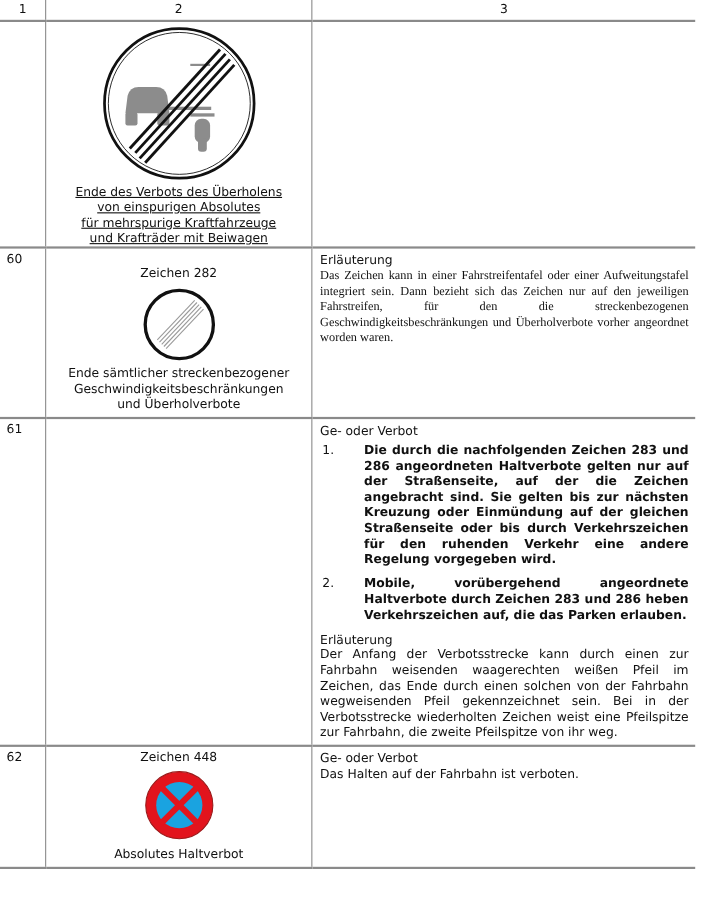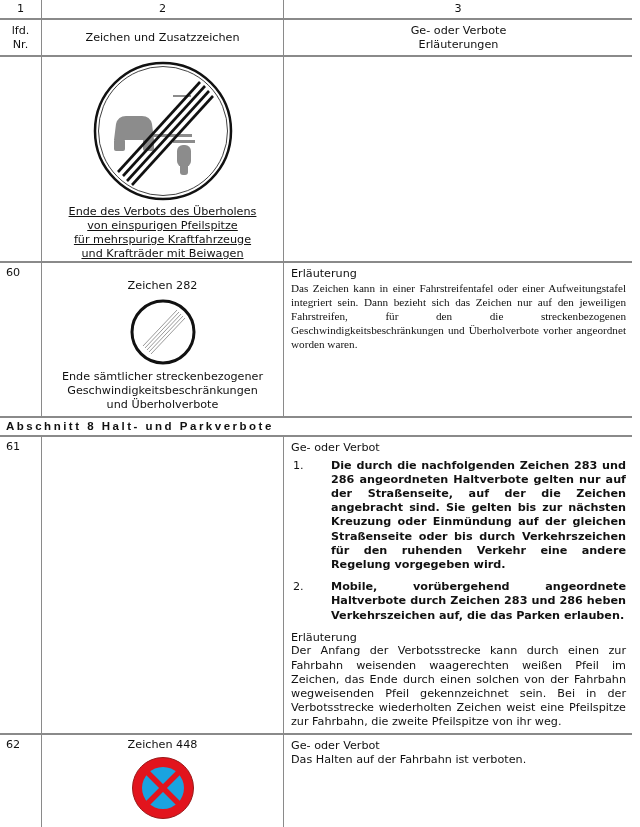--- a/index.html
+++ b/index.html
@@ -32,31 +32,20 @@
 </head>
 <body>
 
 <table>
   <tbody>
       <tr class="hdr-num first">
     <td class="c1">1</td>
     <td class="c2">2</td>
     <td class="c3">3</td>
   </tr>
-  <tr class="hdr-lbl">
-    <td class="c1">
-      <span class="cap">lfd.</span>
-      <span class="cap">Nr.</span>
-    </td>
-    <td class="c2">Zeichen und Zusatzzeichen</td>
-    <td class="c3" style="text-align:center;">
-      <span class="cap">Ge- oder Verbote</span>
-      <span class="cap">Erläuterungen</span>
-    </td>
-  </tr>
 
   <tr class="row-sign1">
     <td class="c1"></td>
     <td class="c2">
       <svg class="sign" width="142" height="142" viewBox="0 0 142 142" style="margin-top:3px;">
         <circle cx="71" cy="71" r="68" fill="#fff" stroke="#111" stroke-width="2.5"></circle>
         <circle cx="71" cy="71" r="64.5" fill="none" stroke="#111" stroke-width="0.8"></circle>
 
         <g fill="#8c8c8c">
           <path d="M22 80 L24 64 Q26 56 34 56 L50 56 Q58 56 60 64 L62 80 Z"></path>
@@ -74,21 +63,21 @@
 
         <g stroke="#111" stroke-width="2.6">
           <line x1="26" y1="112" x2="108" y2="22"></line>
           <line x1="31" y1="116" x2="113" y2="26"></line>
           <line x1="35" y1="121" x2="117" y2="31"></line>
           <line x1="40" y1="125" x2="121" y2="36"></line>
         </g>
       </svg>
       <div style="margin-top:3px;text-decoration:underline;">
         <span class="cap">Ende des Verbots des Überholens</span>
-        <span class="cap">von einspurigen Pfeilspitze</span>
+        <span class="cap">von einspurigen Absolutes</span>
         <span class="cap">für mehrspurige Kraftfahrzeuge</span>
         <span class="cap">und Krafträder mit Beiwagen</span>
       </div>
     </td>
     <td class="c3"></td>
   </tr>
 
   <tr class="row-60">
     <td class="c1" style="padding-top:3px;">60</td>
     <td class="c2" style="padding-top:16px;">
@@ -108,23 +97,20 @@
         <span class="cap">Geschwindigkeitsbeschränkungen</span>
         <span class="cap">und Überholverbote</span>
       </div>
     </td>
     <td class="c3" style="padding-top:4px;">
       <div class="b lh">Erläuterung</div>
       <div class="just" style="line-height:14.2px;font-family:Liberation Serif, serif;">Das Zeichen kann in einer Fahrstreifentafel oder einer Aufweitungstafel integriert sein. Dann bezieht sich das Zeichen nur auf den jeweiligen Fahrstreifen, für den die streckenbezogenen Geschwindigkeitsbeschränkungen und Überholverbote vorher angeordnet worden waren.</div>
     </td>
   </tr>
 
-  <tr class="row-sec">
-    <td colspan="3">Abschnitt 8 Halt- und Parkverbote</td>
-  </tr>
 
   <tr class="row-61">
     <td class="c1" style="padding-top:3px;">61</td>
     <td class="c2"></td>
     <td class="c3" style="padding-top:4px;">
       <div class="b lh">Ge- oder Verbot</div>
       <ol class="items">
         <li>
           <span class="n">1.</span>
           <span class="t">Die durch die nachfolgenden Zeichen 283 und 286 angeordneten Haltverbote gelten nur auf der Straßenseite, auf der die Zeichen angebracht sind. Sie gelten bis zur nächsten Kreuzung oder Einmündung auf der gleichen Straßenseite oder bis durch Verkehrszeichen für den ruhenden Verkehr eine andere Regelung vorgegeben wird.</span>

